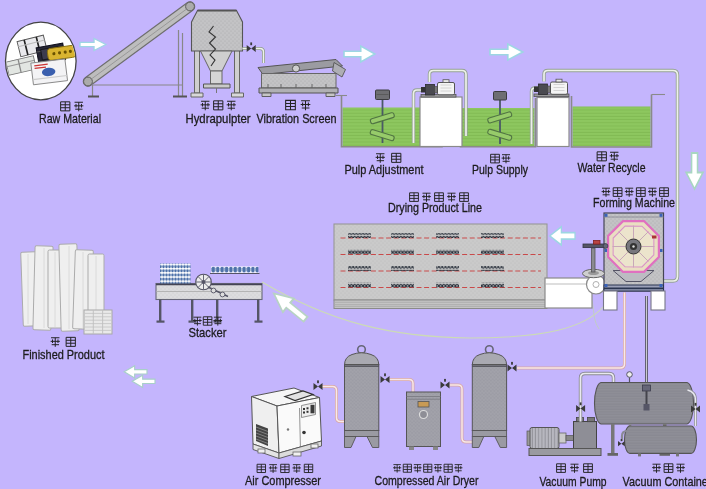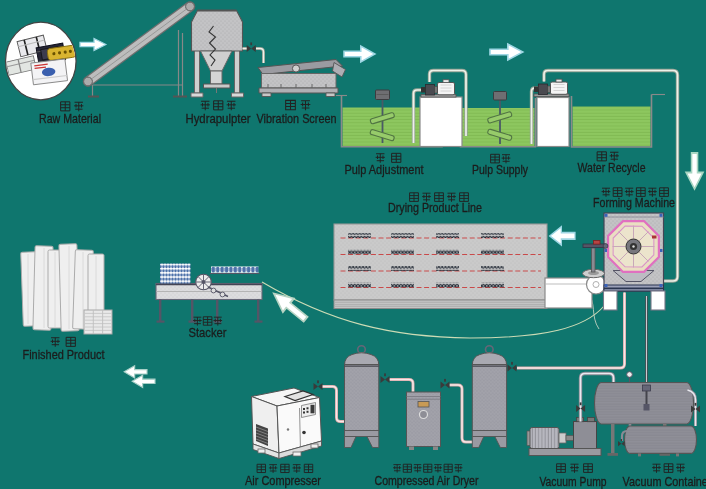--- a/index.html
+++ b/index.html
@@ -1,16 +1,16 @@
 <!DOCTYPE html>
 <html><head>
 <meta charset="utf-8">
 <style>
 html,body{margin:0;padding:0;background:#fff}
-#wrap{position:relative;width:706px;height:489px;background:#0f766e;overflow:hidden}
+#wrap{position:relative;width:706px;height:489px;background:#c4b5fd;overflow:hidden}
 svg{display:block}
 text{font-family:"Liberation Sans",sans-serif;fill:#1c1c1c}
 </style>
 </head>
 <body>
 <div id="wrap">
 <svg width="706" height="489" viewBox="0 0 706 489">
 <defs>
 <pattern id="wat" width="5" height="3.2" patternUnits="userSpaceOnUse">
           <rect width="5" height="3.2" fill="#8dc75f"></rect>

